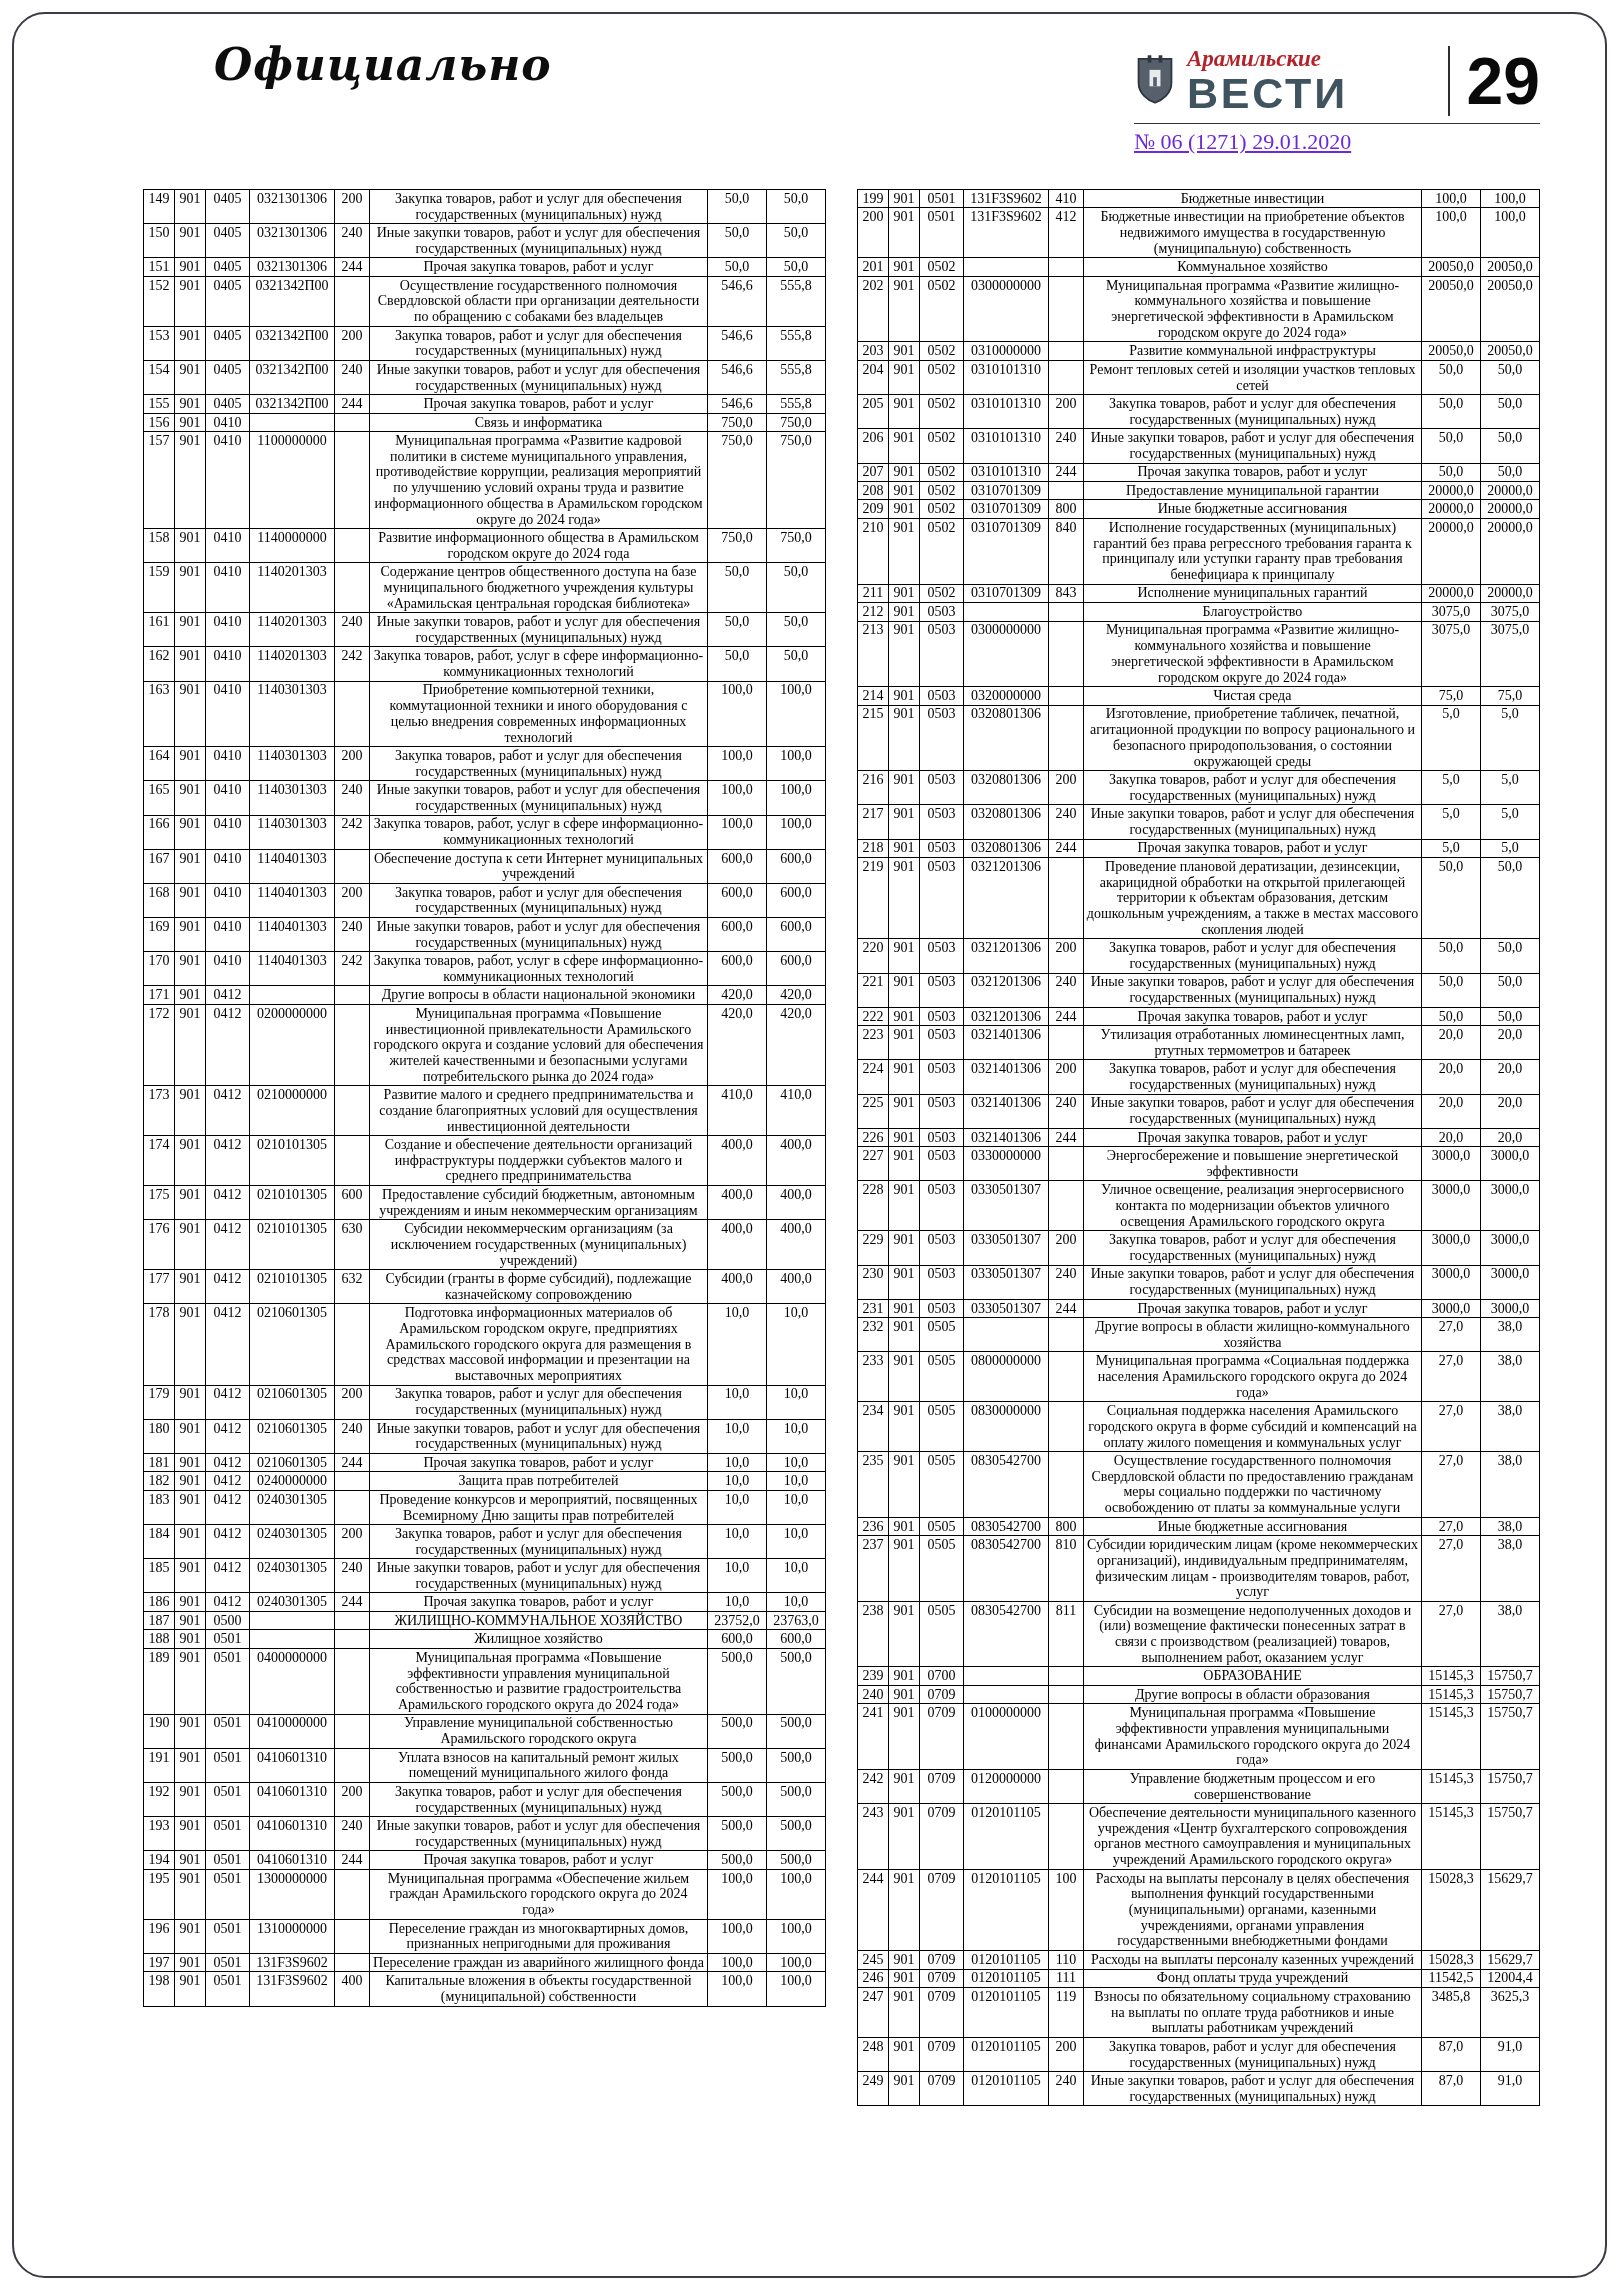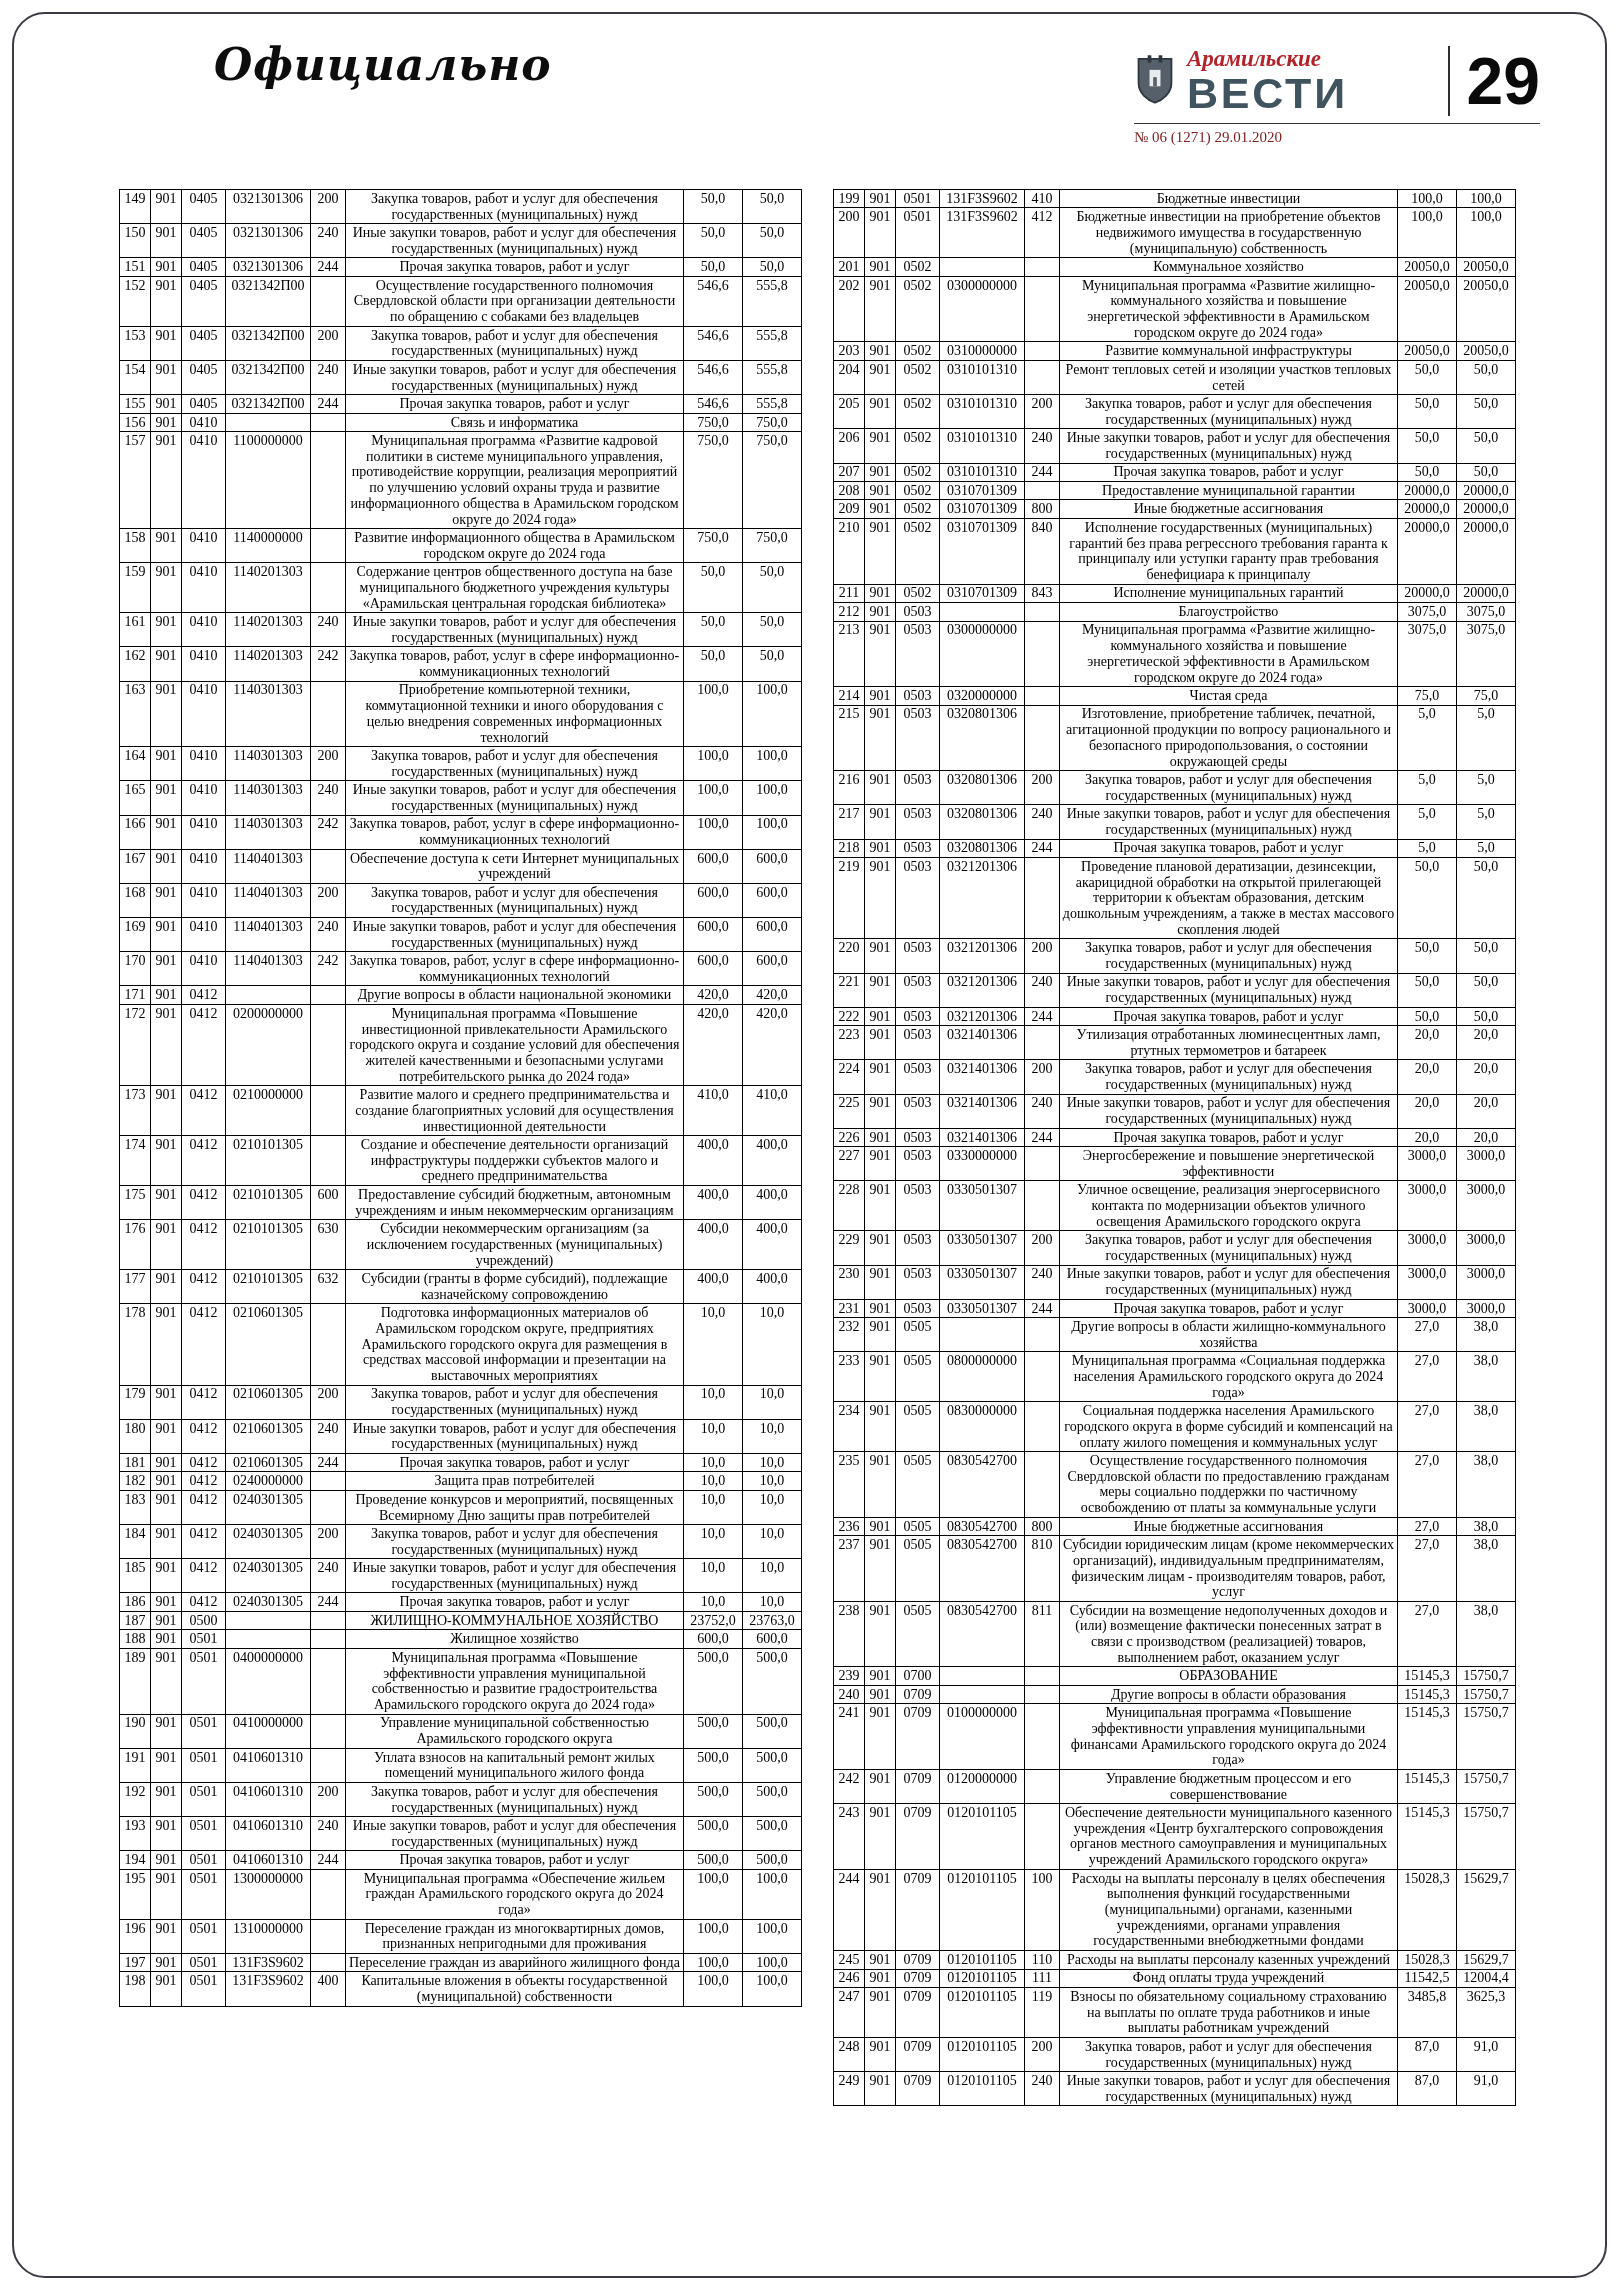--- a/index.html
+++ b/index.html
@@ -23,23 +23,23 @@
   .emblem { flex:0 0 auto; }
   .brand-text { margin-left:11px; line-height:1; }
   .brand-top { color:var(--brand-red,#b5232a); font-size:23px; font-style:italic;
                font-weight:bold; margin-bottom:1.8px; }
   .brand-main { color:var(--brand-dark,#3f545f); font-family:"Liberation Sans", sans-serif;
                 font-weight:bold; font-size:43px; letter-spacing:2.8px; }
   .divider { width:1.8px; height:70px; background:#2d2d35; margin:0 16.6px 0 auto; }
   .page-num { font-family:"Liberation Sans", sans-serif; font-weight:bold;
               font-size:66px; line-height:1; color:#0a0a0a; }
   .issue-rule { border-top:1.8px solid #35353d; margin-top:7.4px; }
-  .issue-line { font-size:15px; margin-top:4.6px; color:#7f1d1d; }
-
-  .columns { display:flex; gap:31px; padding-left:119px; align-items:flex-start; }
+  .issue-line { font-size:22px; margin-top:4.6px; color:#6d28d9;text-decoration:underline; }
+
+  .columns { display:flex; gap:31px; padding-left:119px; align-items:flex-start;margin-left:24px; }
 
   table.budget { border-collapse:collapse; table-layout:fixed; width:683px;
                  font-size:14px; line-height:15.7px; }
   table.budget td { border:0.9px solid #000; padding:0.9px 2.8px;
                     vertical-align:top; text-align:center; word-wrap:break-word; }
   td.c-num, td.c-adm, td.c-sec, td.c-tgt, td.c-vid { vertical-align:top; }
   td.c-name { text-align:center; }
   td.c-val { text-align:right; vertical-align:bottom; padding-right:4.6px; }
 </style>
 </head>

